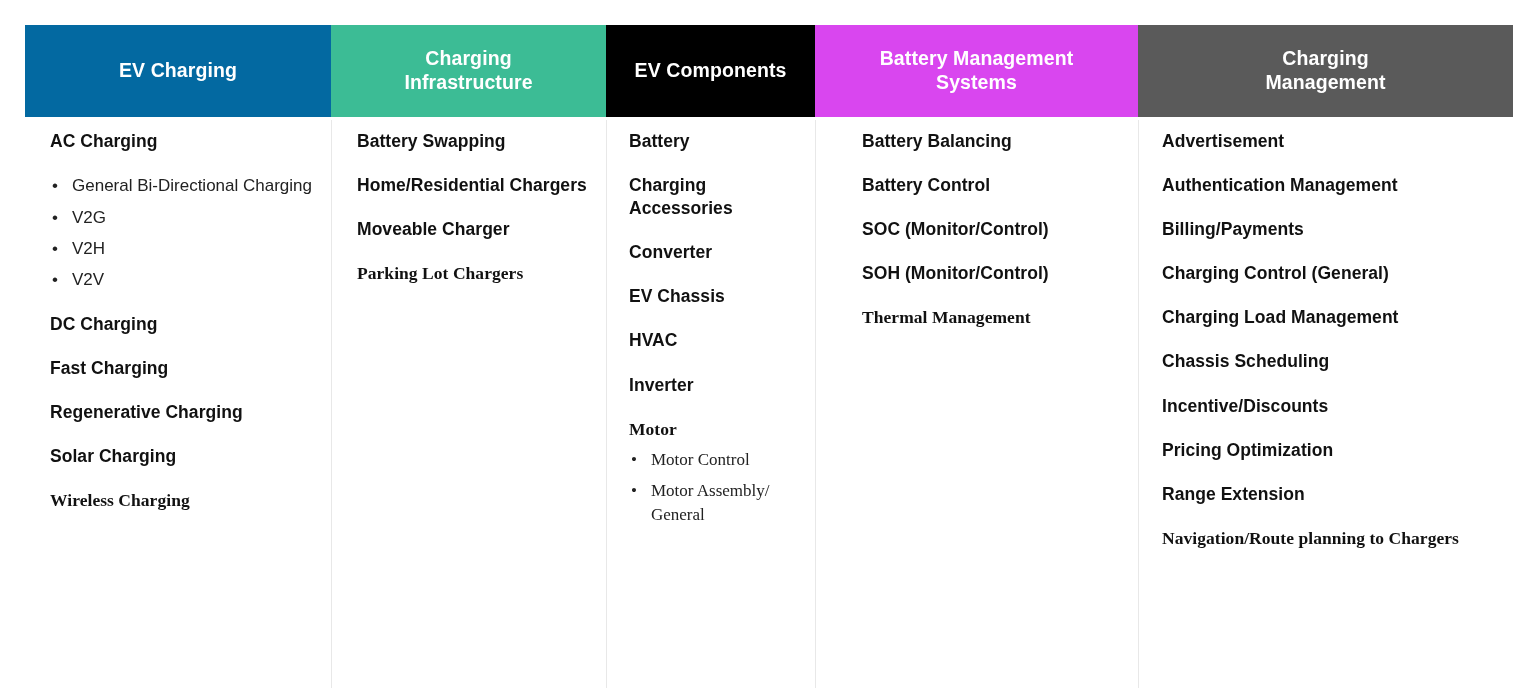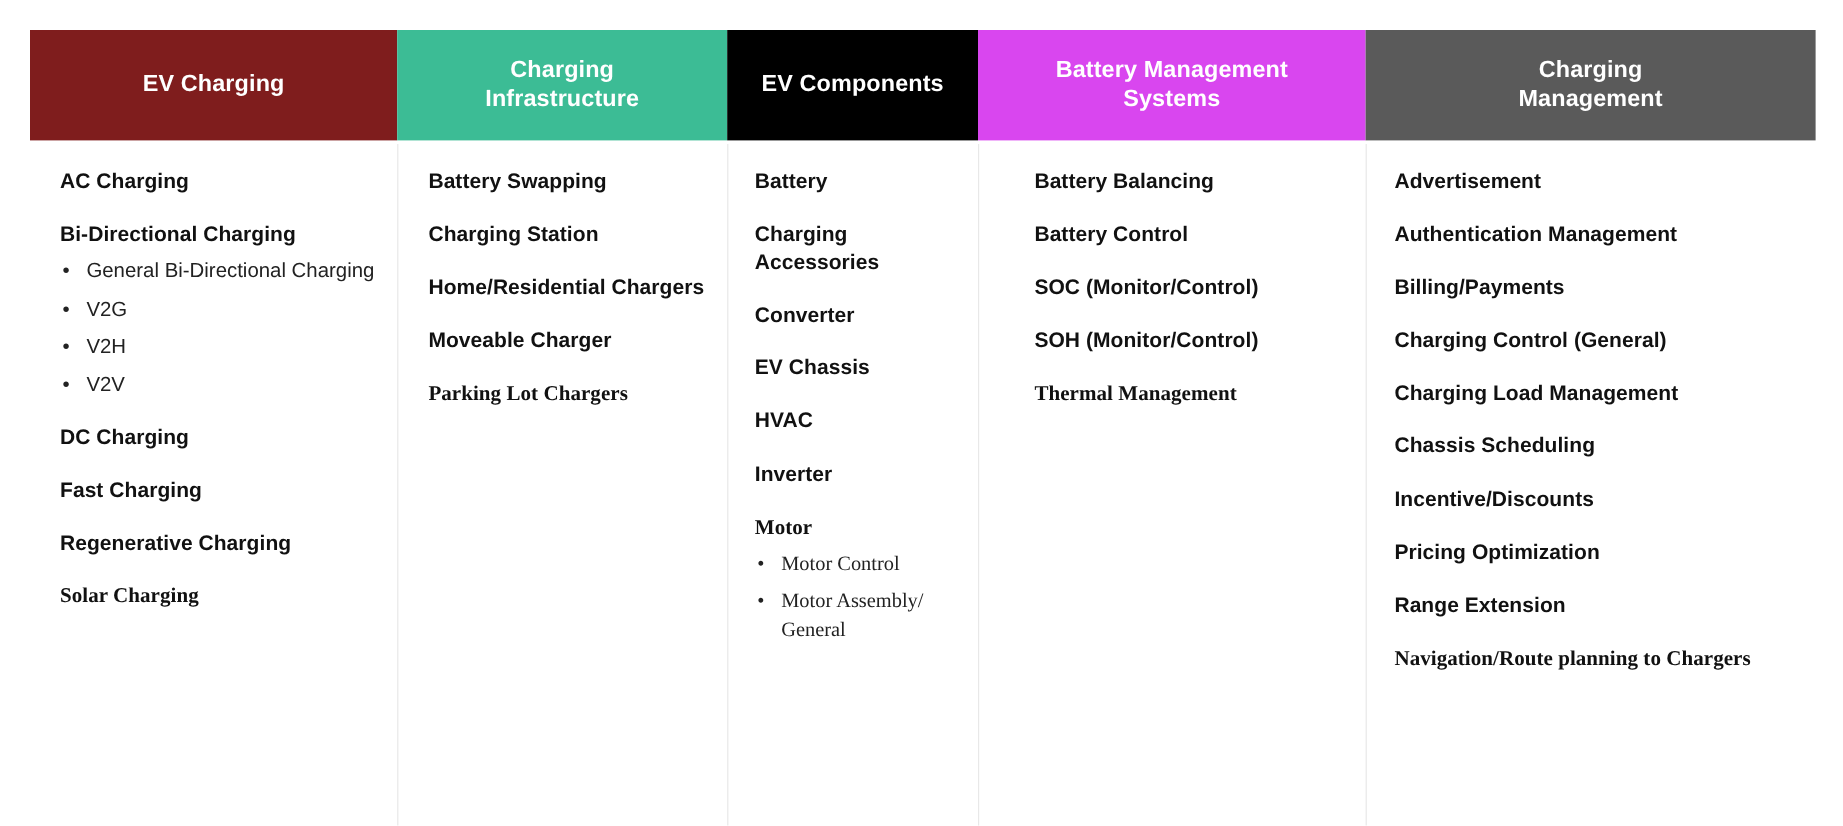--- a/index.html
+++ b/index.html
@@ -58,21 +58,21 @@
   }
   .header-title {
     color: #ffffff;
     font-size: 19.5px;
     font-weight: bold;
     line-height: 1.22;
     letter-spacing: 0.1px;
     white-space: pre-line;
   }
   .body {
-    padding-top: 23px;
+    padding-top: 13px;
     padding-left: 25px;
     padding-right: 12px;
     box-sizing: border-box;
   }
   .col-0 .body { padding-left: 25px; padding-right: 14px; }
   .col-1 .body { padding-left: 26px; padding-right: 14px; }
   .col-2 .body { padding-left: 23px; padding-right: 10px; }
   .col-3 .body { padding-left: 25px; padding-right: 14px; margin-left: 22px; }
   .col-4 .body { padding-left: 24px; padding-right: 14px; }
 
@@ -108,62 +108,61 @@
     line-height: 1.38;
     color: #222222;
   }
 </style>
 </head>
 <body>
 
 <div class="board">
   <div class="grid" id="grid">
       <div class="column col-0">
-        <div class="header" style="background: #7f1d1d;">
+        <div class="header" style="background: #0369a1;">
           <div class="header-title">EV Charging</div>
         </div>
         <div class="body">
           <div class="entry">
             <div class="entry-label">AC Charging</div>
           </div>
           <div class="entry">
-            <div class="entry-label">Bi-Directional Charging</div>
             <ul class="sublist">
               <li class="sub-item"><span class="bullet">•</span><span>General Bi-Directional Charging</span></li>
               <li class="sub-item"><span class="bullet">•</span><span>V2G</span></li>
               <li class="sub-item"><span class="bullet">•</span><span>V2H</span></li>
               <li class="sub-item"><span class="bullet">•</span><span>V2V</span></li>
             </ul>
           </div>
           <div class="entry">
             <div class="entry-label">DC Charging</div>
           </div>
           <div class="entry">
             <div class="entry-label">Fast Charging</div>
           </div>
           <div class="entry">
             <div class="entry-label">Regenerative Charging</div>
           </div>
           <div class="entry">
             <div class="entry-label">Solar Charging</div>
           </div>
+          <div class="entry">
+            <div class="entry-label">Wireless Charging</div>
+          </div>
         </div>
       </div>
       <div class="column col-1">
         <div class="col-sep" style="background: rgb(232, 232, 232);"></div>
         <div class="header" style="background: rgb(60, 188, 149);">
           <div class="header-title">Charging
 Infrastructure</div>
         </div>
         <div class="body">
           <div class="entry">
             <div class="entry-label">Battery Swapping</div>
-          </div>
-          <div class="entry">
-            <div class="entry-label">Charging Station</div>
           </div>
           <div class="entry">
             <div class="entry-label">Home/Residential Chargers</div>
           </div>
           <div class="entry">
             <div class="entry-label">Moveable Charger</div>
           </div>
           <div class="entry">
             <div class="entry-label">Parking Lot Chargers</div>
           </div>

